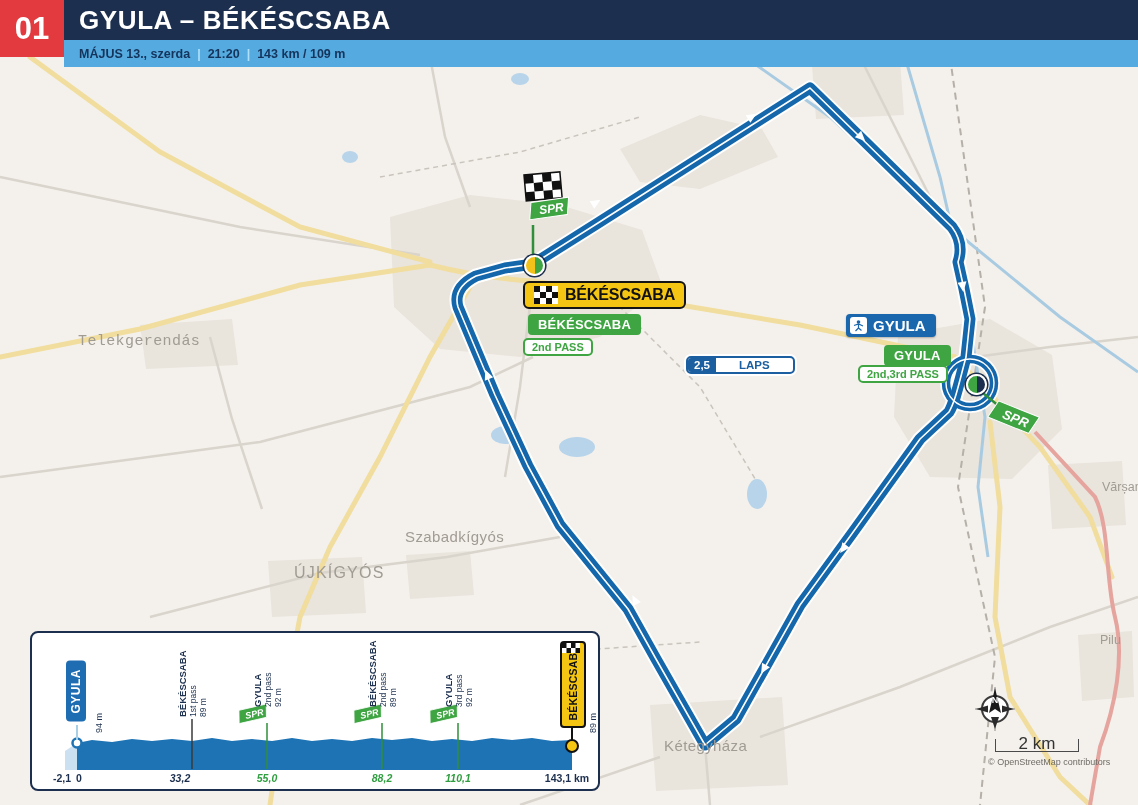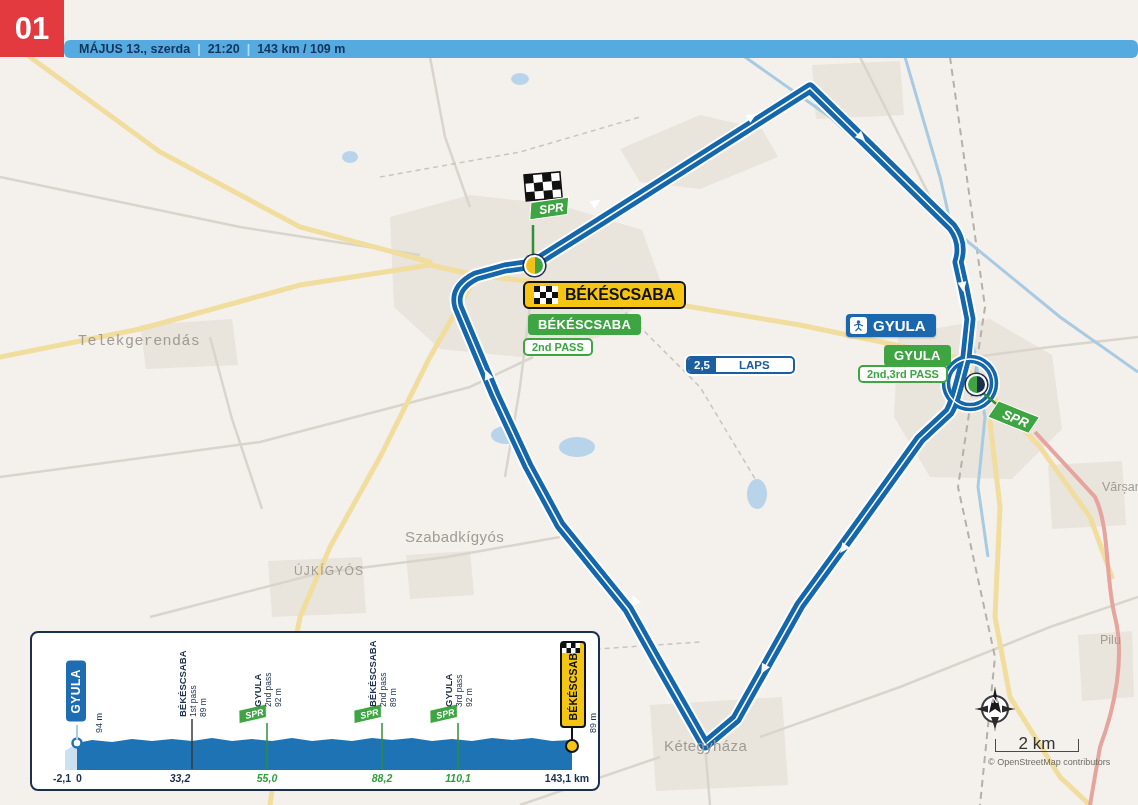--- a/index.html
+++ b/index.html
@@ -5,34 +5,34 @@
   html,body{margin:0;padding:0;background:#fff;}
   .page{position:relative;width:1138px;height:805px;overflow:hidden;background:#f4f1ec;
         font-family:"Liberation Sans","DejaVu Sans",sans-serif;}
 
   
   .hdr-red{position:absolute;left:0;top:0;width:64px;height:57px;background:#e23a3e;color:#fff;
            display:flex;align-items:center;justify-content:center;font-size:31px;font-weight:bold;z-index:40;}
   .hdr-navy{position:absolute;left:64px;top:0;right:0;height:40px;background:#1c2f4e;z-index:40;
             display:flex;align-items:center;}
   .hdr-title{color:#fff;font-size:26px;font-weight:bold;letter-spacing:.6px;margin-left:15px;}
-  .hdr-sub{position:absolute;left:64px;top:40px;right:0;height:18px;background:#55aadf;z-index:40;
-           display:flex;align-items:center;font-size:12.5px;font-weight:bold;color:#14345c;padding-left:15px;box-sizing:border-box;border-radius:6px;}
+  .hdr-sub{position:absolute;left:64px;top:40px;right:0;height:27px;background:#55aadf;z-index:40;
+           display:flex;align-items:center;font-size:12.5px;font-weight:bold;color:#14345c;padding-left:15px;box-sizing:border-box;}
   .hdr-sub .sep{color:#aee0fb;margin:0 7px;}
   .logo{position:absolute;right:16px;top:6px;color:#fff;text-align:right;line-height:1;z-index:41;}
   .logo-row{display:flex;align-items:flex-start;}
   .logo-name{font-size:16.5px;font-weight:bold;letter-spacing:-0.6px;}
   .logo-year{font-size:10.5px;font-weight:bold;letter-spacing:1px;margin-top:2px;margin-right:14px;}
 
   
   .map{position:absolute;left:0;top:57px;width:1138px;height:748px;}
   .map svg.base{position:absolute;left:0;top:0;}
   .town{position:absolute;color:#a09b93;white-space:nowrap;z-index:5;}
   .t-normal{font-size:15px;letter-spacing:.4px;}
-  .t-caps{font-size:12px;letter-spacing:1.2px;}
+  .t-caps{font-size:16px;letter-spacing:1.2px;}
   .t-small{font-size:12.5px;}
 
   .ov{position:absolute;z-index:10;}
   .sign-yellow{display:flex;align-items:center;gap:7px;background:#f5c514;border:2px solid #141414;
                border-radius:6px;padding:3px 9px;color:#111;font-weight:bold;font-size:16px;letter-spacing:-0.2px;}
   .sign-green{background:#3fa543;border-radius:4px;color:#fff;font-weight:bold;font-size:13px;
               padding:3px 10px;letter-spacing:.2px;}
   .sign-outline{background:#fdfdfd;border:2px solid #3fa543;border-radius:5px;color:#3fa543;
                 font-weight:bold;font-size:11px;padding:1px 7px;}
   .sign-blue{display:flex;align-items:center;gap:6px;background:#1b67ae;border-radius:4px;color:#fff;
@@ -73,20 +73,23 @@
   .finpole{position:absolute;left:539px;top:92px;width:2px;height:16px;background:#111;z-index:2;}
 </style>
 </head>
 <body>
 
 <div class="page">
 
   <div class="hdr-red">
     <span>01</span>
   </div>
+  <div class="hdr-navy">
+    <div class="hdr-title">GYULA – BÉKÉSCSABA</div>
+  </div>
   <div class="hdr-sub">
     <span>MÁJUS 13., szerda</span>
     <span class="sep">|</span>
     <span>21:20</span>
     <span class="sep">|</span>
     <span>143 km / 109 m</span>
   </div>
 
   <div class="map">
 

